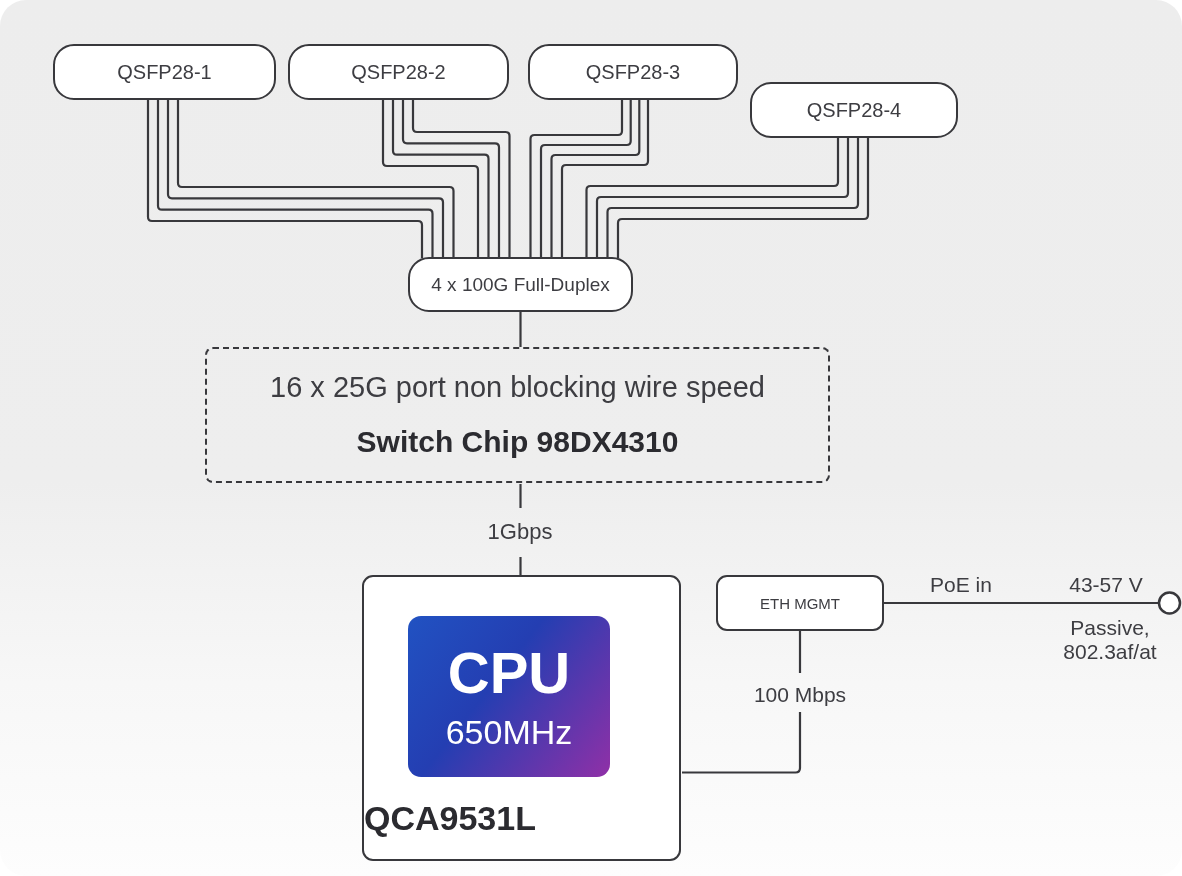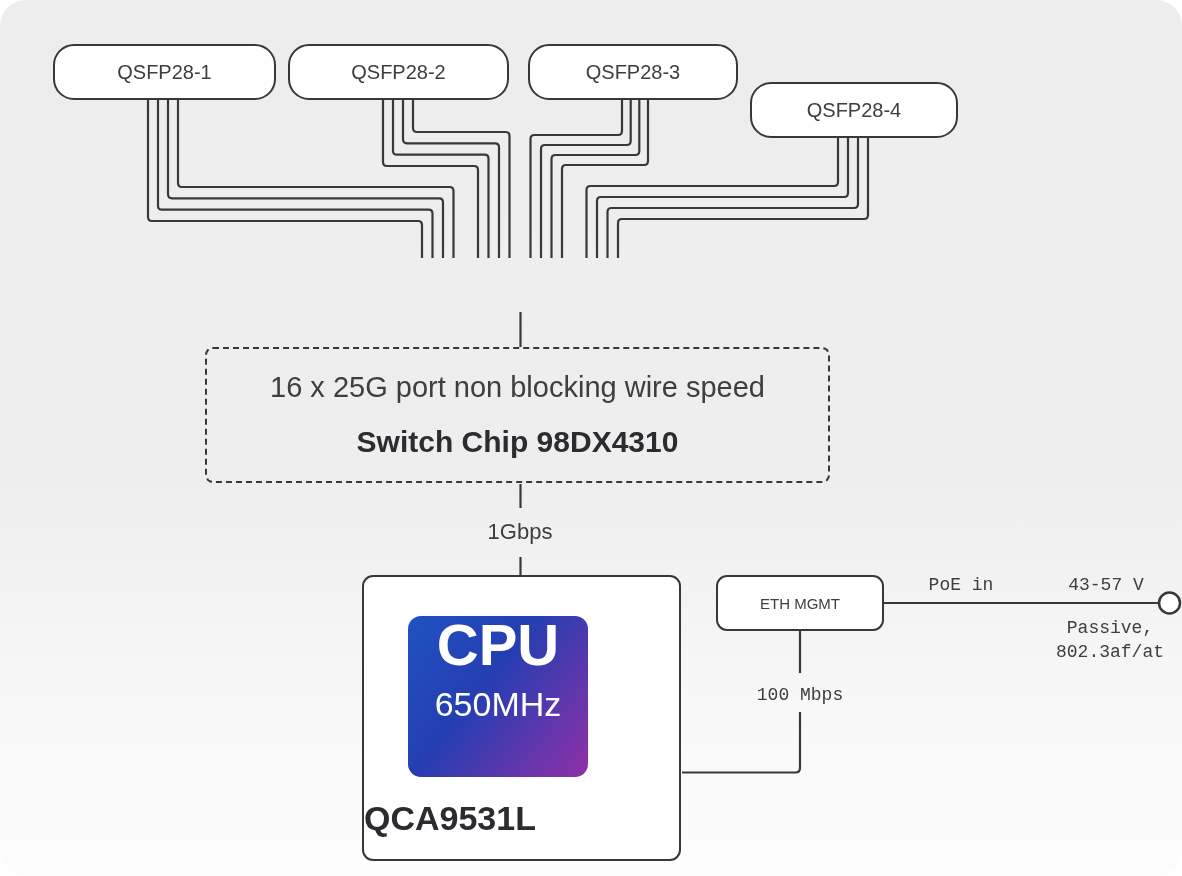--- a/index.html
+++ b/index.html
@@ -33,33 +33,33 @@
   }
   .chip-desc{font-size:29px;line-height:40px;color:#3d3d42;}
   .chip-name{font-size:30px;line-height:42px;font-weight:bold;color:#2b2b30;text-align:center;}
   .label{position:absolute;color:#3d3d42;text-align:center;}
   .cpu-outer{
     position:absolute;
     background:#ffffff;border:2px solid #38383c;border-radius:11px;
     box-sizing:border-box;
   }
   .cpu-grad{
-    position:absolute;left:44px;top:39px;width:180px;height:161px;
+    position:absolute;left:44px;top:39px;width:202px;height:161px;
     border-radius:13px;
     background:linear-gradient(128deg,#2152c2 0%,#243eb2 42%,#9030a7 100%);
-    display:flex;flex-direction:column;align-items:center;gap:12px;
+    display:flex;flex-direction:column;align-items:center;justify-content:center;gap:12px;
   }
   .cpu-title{color:#ffffff;font-weight:bold;font-size:58px;line-height:58px;}
   .cpu-clock{color:#ffffff;font-size:34px;line-height:36px;}
   .cpu-model{
     position:absolute;left:0;right:0;top:222px;
     font-size:34px;font-weight:bold;color:#2b2b30;
   }
   .eth{font-size:15px;}
-  .small{font-size:18px;line-height:24px;font-family:Liberation Mono, monospace;}
+  .small{font-size:21px;line-height:24px;}
   .poe-std span{display:block;}
 </style>
 </head>
 <body>
 
 <div class="canvas">
 
   <svg class="lines" viewBox="0 0 1182 876" fill="none">
       <path d="M 148 100 L 148 217 Q 148 221 152 221 L 418 221 Q 422 221 422 225 L 422 258" stroke="#38383c" stroke-width="2.2" fill="none"></path>
       <path d="M 158 100 L 158 205.7 Q 158 209.7 162 209.7 L 428.5 209.7 Q 432.5 209.7 432.5 213.7 L 432.5 258" stroke="#38383c" stroke-width="2.2" fill="none"></path>
@@ -92,20 +92,23 @@
   <div class="box qsfp" style="left:288px;top:44px;width:221px;height:56px;">
     <span>QSFP28-2</span>
   </div>
   <div class="box qsfp" style="left:528px;top:44px;width:210px;height:56px;">
     <span>QSFP28-3</span>
   </div>
   <div class="box qsfp" style="left:750px;top:44px;width:208px;height:56px;margin-top:38px;">
     <span>QSFP28-4</span>
   </div>
 
+  <div class="box fullduplex" style="left:408px;top:257px;width:225px;height:55px;">
+    <span>4 x 100G Full-Duplex</span>
+  </div>
 
   <div class="dashedbox" style="left:205px;top:347px;width:625px;height:136px;">
     <div class="chip-desc">16 x 25G port non blocking wire speed</div>
     <div class="chip-name">Switch Chip 98DX4310</div>
   </div>
 
   <div class="label" style="left:440px;top:518px;width:160px;font-size:22px;line-height:28px;">1Gbps</div>
 
   <div class="cpu-outer" style="left:362px;top:575px;width:319px;height:286px;">
     <div class="cpu-grad">

